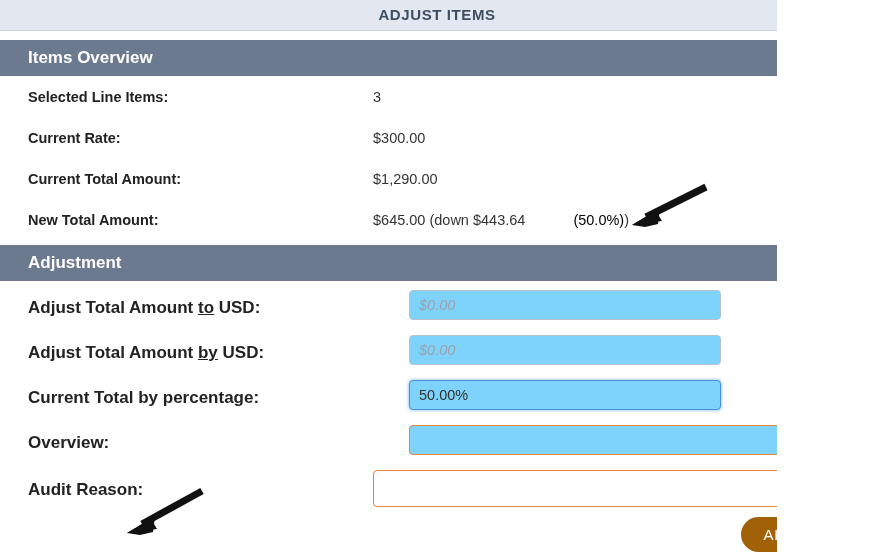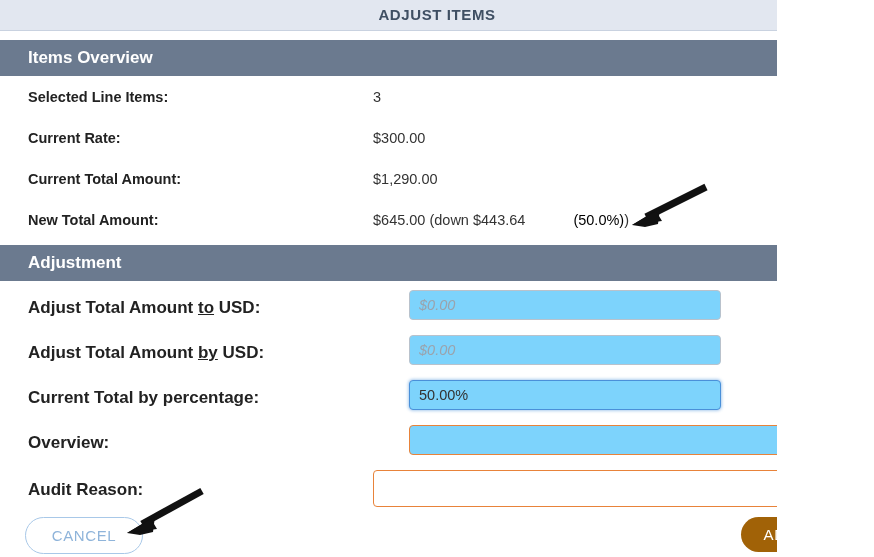--- a/index.html
+++ b/index.html
@@ -285,21 +285,20 @@
 
   <div class="form-label" style="top:433px">Overview:</div>
   <input class="txt wide required" style="top: 425px;" type="text" placeholder="">
 
   <div class="form-label" style="top:480px">Audit Reason:</div>
   <select class="sel" style="top:470px"><option></option></select>
   <svg class="sel-chevron" style="top:481px" viewBox="0 0 16 16">
     <path d="M3 6 L8 11 L13 6" fill="none" stroke="#222222" stroke-width="2.2" stroke-linecap="round" stroke-linejoin="round"></path>
   </svg>
 
-  <button class="btn-cancel">CANCEL</button>
   <button class="btn-adjust">ADJUST</button>
 
   <svg class="annot" viewBox="0 0 874 557">
     <g>
       <line x1="706" y1="187" x2="646" y2="217" stroke="#111111" stroke-width="7" stroke-linecap="butt"></line>
       <polygon points="632,225 660,208 658,224 645,227" fill="#111111"></polygon>
       <polygon points="632,225 656,211 662,221" fill="#111111"></polygon>
     </g>
     <g>
       <line x1="202" y1="491" x2="142" y2="524" stroke="#111111" stroke-width="7" stroke-linecap="butt"></line>

